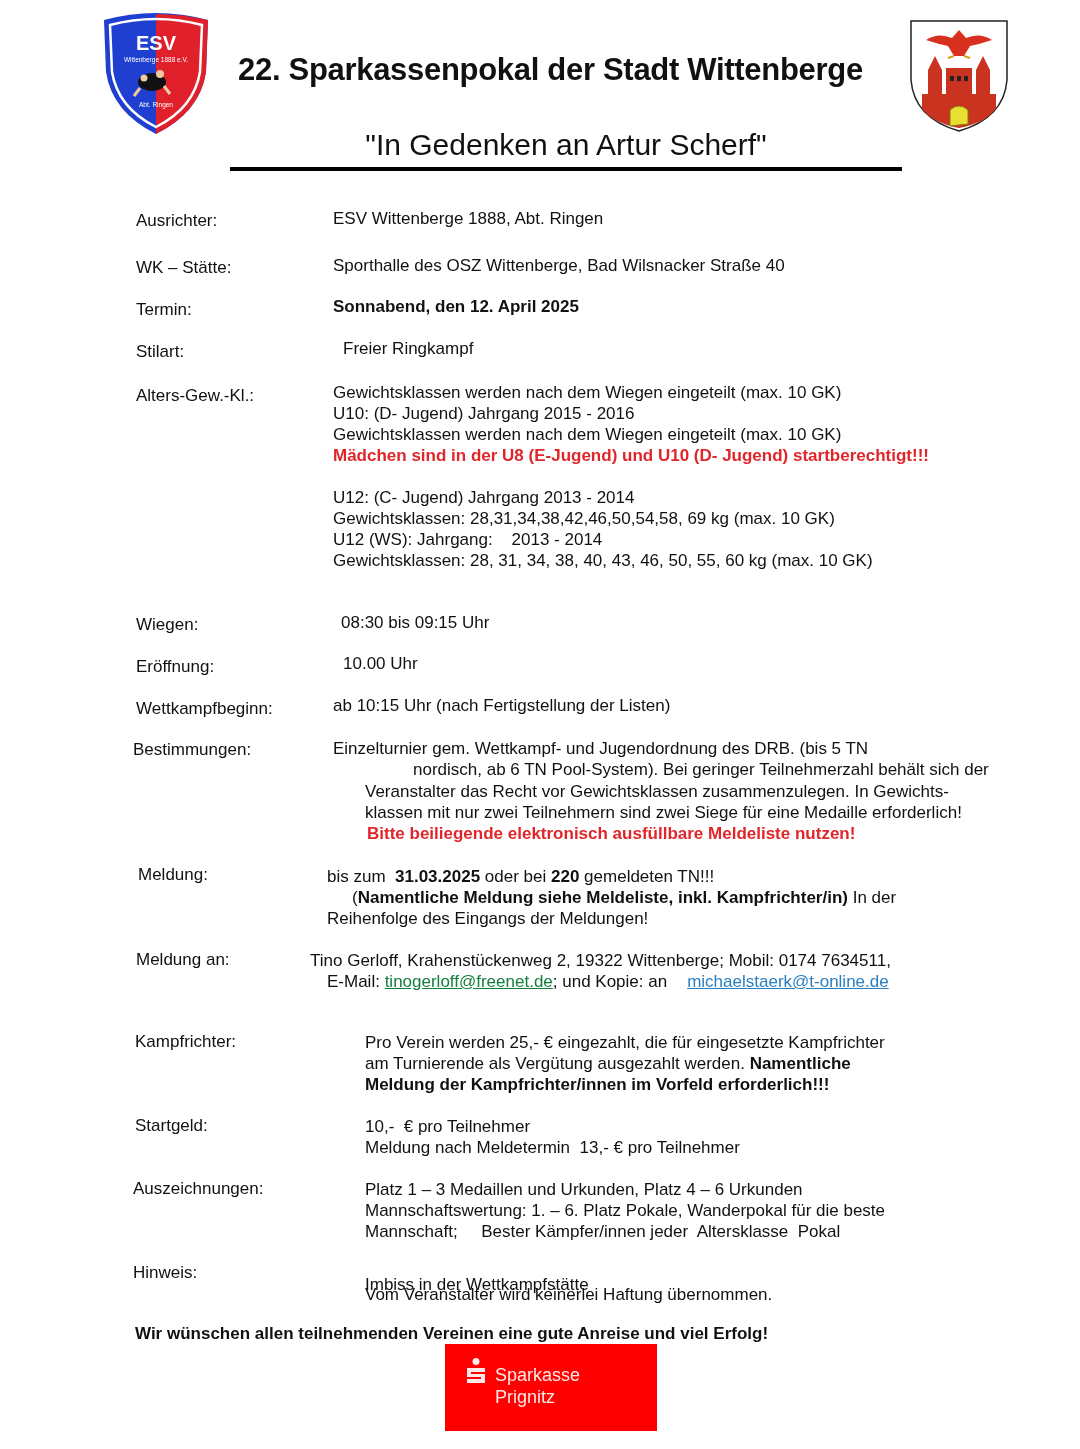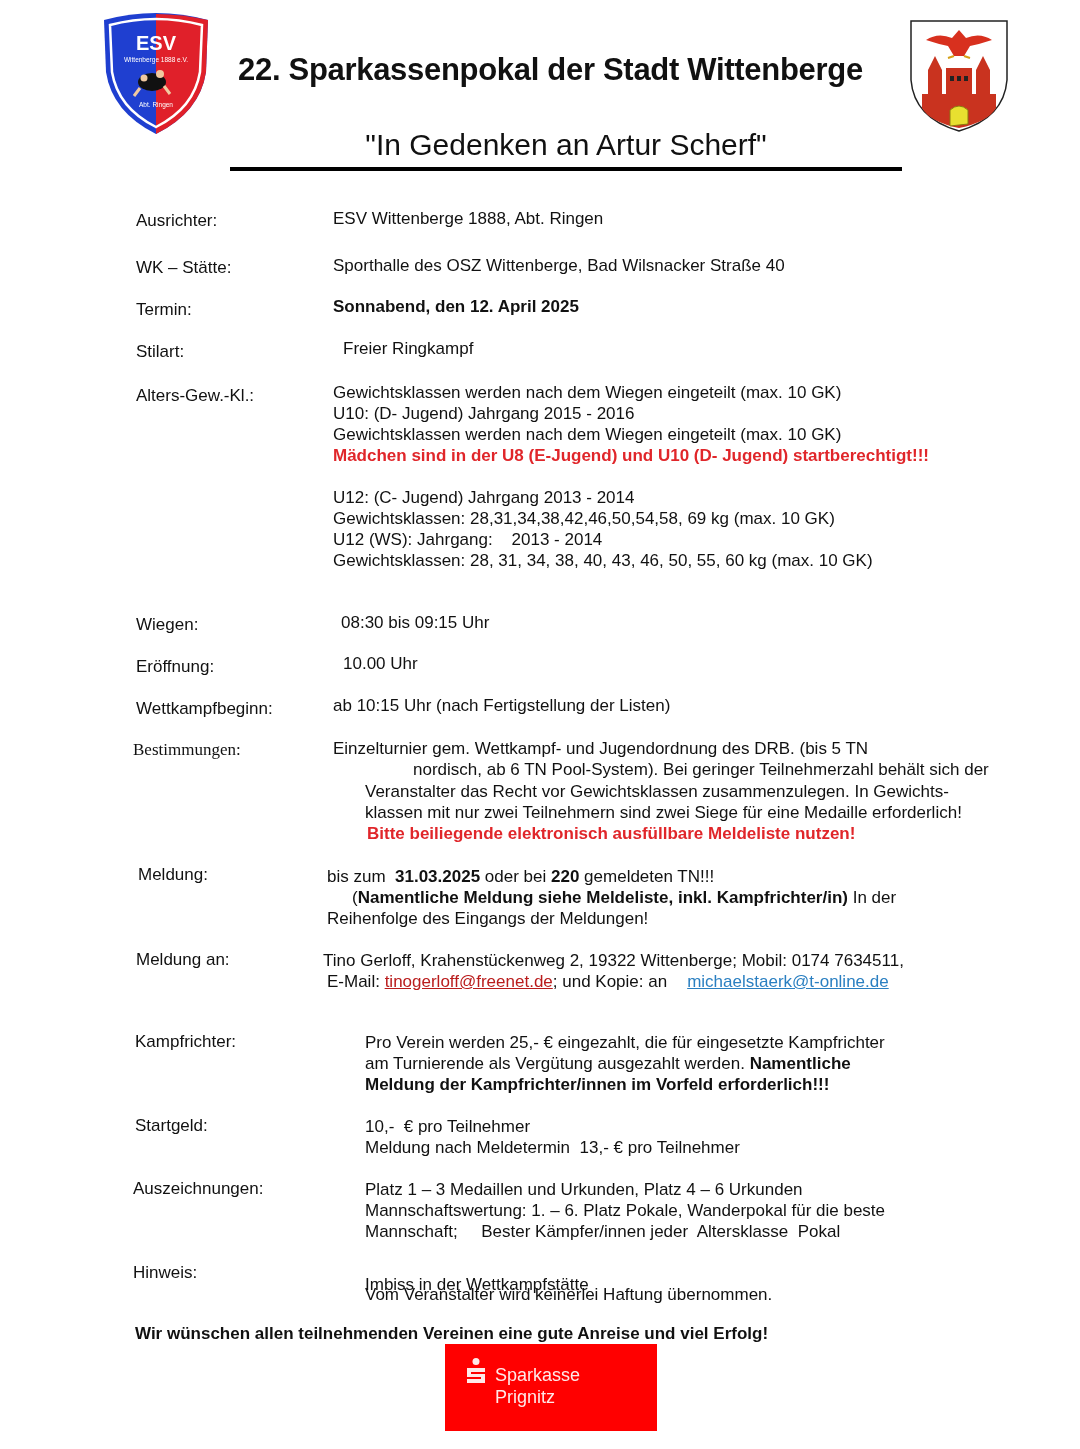--- a/index.html
+++ b/index.html
@@ -6,21 +6,21 @@
   body { width:1080px; height:1449px; position:relative; overflow:hidden;
          font-family:"Liberation Sans", sans-serif; color:#111; }
   .abs { position:absolute; }
   .title { left:226px; top:40px; font-size:31px; font-weight:bold; letter-spacing:-0.3px; white-space:nowrap; }
   .subtitle { left:230px; top:128px; width:672px; text-align:center; font-size:30px; white-space:nowrap; }
   .rule { left:230px; top:167px; width:672px; height:4px; background:#000; }
   .lbl { font-size:17px; white-space:nowrap; }
   .val { font-size:17px; line-height:21px; white-space:nowrap; }
   .b { font-weight:bold; }
   .red { color:#e0262a; font-weight:bold; }
-  a.link { color:#b91c1c; text-decoration:underline; }
+  a.link { color:#15803d; text-decoration:underline; }
   a.link2 { color:#2a7fc1; text-decoration:underline; }
   .closing { left:135px; top:1324px; font-size:17px; font-weight:bold; white-space:nowrap; }
   .spk { left:445px; top:1344px; width:212px; height:87px; background:#ff0000; color:#fff; }
   .spk-text { position:absolute; left:50px; top:20px; font-size:18px; line-height:22px; color:#ffe9e9; }
 </style>
 </head>
 <body>
 
 <div class="abs" style="left:100px;top:12px;width:112px;height:124px;">
   <svg width="112" height="124" viewBox="0 0 112 124">
@@ -86,34 +86,34 @@
 
 <div class="abs lbl" style="left:136px;top:615px;">Wiegen:</div>
 <div class="abs val" style="left:333px;top:612px;margin-left:8px;">08:30 bis 09:15 Uhr</div>
 
 <div class="abs lbl" style="left:136px;top:657px;">Eröffnung:</div>
 <div class="abs val" style="left:333px;top:653px;margin-left:10px;">10.00 Uhr</div>
 
 <div class="abs lbl" style="left:136px;top:699px;">Wettkampfbeginn:</div>
 <div class="abs val" style="left:333px;top:695px;">ab 10:15 Uhr (nach Fertigstellung der Listen)</div>
 
-<div class="abs lbl" style="left:133px;top:740px;font-family:Liberation Serif, serif;">Bestimmungen:</div>
+<div class="abs lbl" style="left:133px;top:740px;">Bestimmungen:</div>
 <div class="abs val" style="left:333px;top:738px;">Einzelturnier gem. Wettkampf- und Jugendordnung des DRB. (bis 5 TN</div>
 <div class="abs val" style="left:413px;top:759px;">nordisch, ab 6 TN Pool-System). Bei geringer Teilnehmerzahl behält sich der</div>
 <div class="abs val" style="left:365px;top:781px;">Veranstalter das Recht vor Gewichtsklassen zusammenzulegen. In Gewichts-</div>
 <div class="abs val" style="left:365px;top:802px;">klassen mit nur zwei Teilnehmern sind zwei Siege für eine Medaille erforderlich!</div>
 <div class="abs val red" style="left:367px;top:823px;">Bitte beiliegende elektronisch ausfüllbare Meldeliste nutzen!</div>
 
 <div class="abs lbl" style="left:138px;top:865px;">Meldung:</div>
 <div class="abs val" style="left:327px;top:866px;white-space:pre;"><span>bis zum  </span><span class="b">31.03.2025</span><span> oder bei </span><span class="b">220</span><span> gemeldeten TN!!!</span></div>
 <div class="abs val" style="left:352px;top:887px;"><span>(</span><span class="b">Namentliche Meldung siehe Meldeliste, inkl. Kampfrichter/in)</span><span style="white-space:pre;"> In der</span></div>
 <div class="abs val" style="left:327px;top:908px;">Reihenfolge des Eingangs der Meldungen!</div>
 
 <div class="abs lbl" style="left:136px;top:950px;">Meldung an:</div>
-<div class="abs val" style="left:323px;top:950px;text-align:right;">Tino Gerloff, Krahenstückenweg 2, 19322 Wittenberge; Mobil: 0174 7634511,</div>
+<div class="abs val" style="left:310px;top:950px;text-align:right;">Tino Gerloff, Krahenstückenweg 2, 19322 Wittenberge; Mobil: 0174 7634511,</div>
 <div class="abs val" style="left:327px;top:971px;white-space:pre;"><span>E-Mail: </span><a class="link" href="#">tinogerloff@freenet.de</a><span>; und Kopie: an</span><span style="display:inline-block;width:20px;"></span><a class="link2" href="#">michaelstaerk@t-online.de</a></div>
 
 <div class="abs lbl" style="left:135px;top:1032px;">Kampfrichter:</div>
 <div class="abs val" style="left:365px;top:1032px;">Pro Verein werden 25,- € eingezahlt, die für eingesetzte Kampfrichter</div>
 <div class="abs val" style="left:365px;top:1053px;white-space:pre;"><span>am Turnierende als Vergütung ausgezahlt werden. </span><span class="b">Namentliche</span></div>
 <div class="abs val b" style="left:365px;top:1074px;">Meldung der Kampfrichter/innen im Vorfeld erforderlich!!!</div>
 
 <div class="abs lbl" style="left:135px;top:1116px;">Startgeld:</div>
 <div class="abs val" style="left:365px;top:1116px;white-space:pre;">10,-  € pro Teilnehmer</div>
 <div class="abs val" style="left:365px;top:1137px;white-space:pre;">Meldung nach Meldetermin  13,- € pro Teilnehmer</div>

